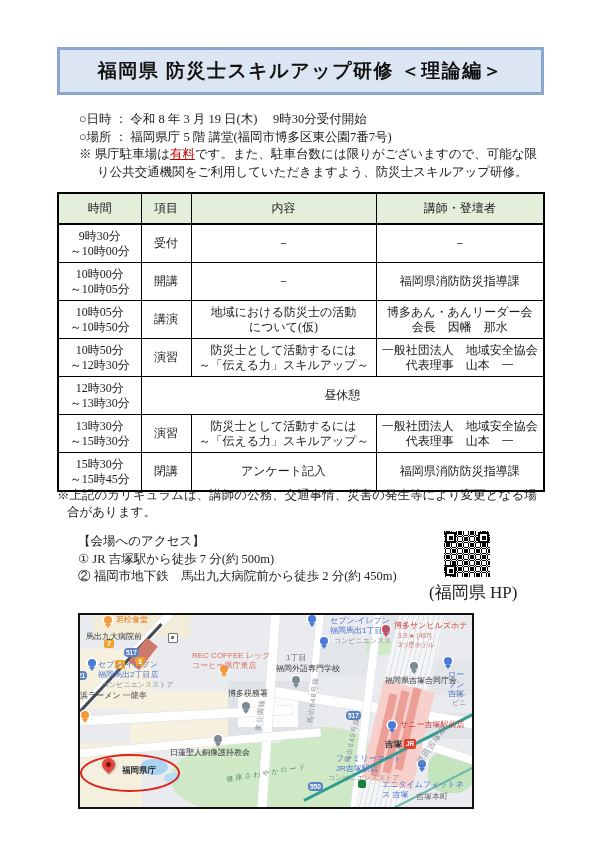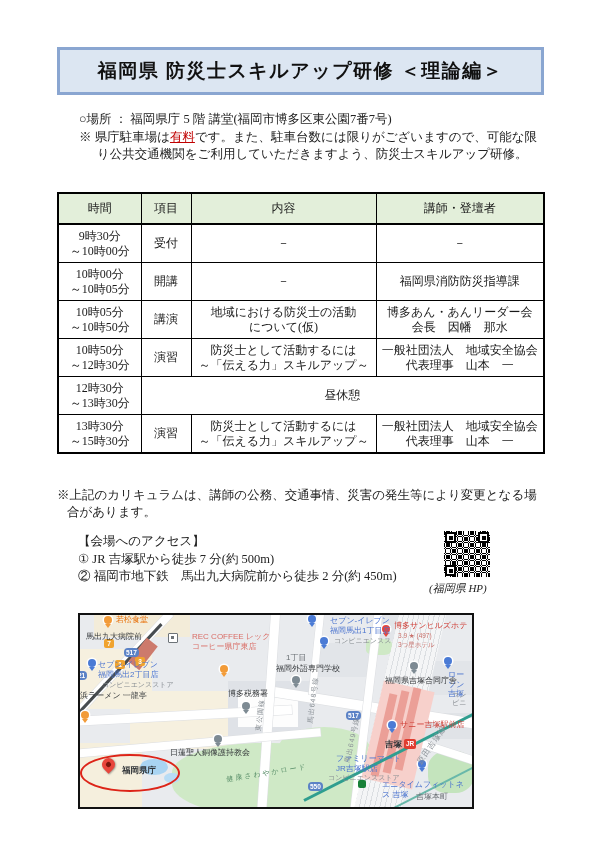--- a/index.html
+++ b/index.html
@@ -31,21 +31,21 @@
 
   
   .access{position:absolute;left:78px;top:533px;width:340px;font-size:12.5px;line-height:17.5px;color:#222;}
   .qr{position:absolute;left:444px;top:531px;width:46px;height:46px;background:
       conic-gradient(#000 25%,#fff 0 50%,#000 0 75%,#fff 0) 0 0/4px 4px,
       conic-gradient(#000 25%,#fff 0 50%,#000 0 75%,#fff 0) 1px 2px/6px 6px;
       background-blend-mode:difference;outline:2px solid #fff;}
   .qf{position:absolute;width:11px;height:11px;border:2px solid #000;background:#fff;box-sizing:border-box;}
   .qf::after{content:"";position:absolute;inset:1.5px;background:#000;}
   .qf.tl{left:1px;top:1px}.qf.tr{right:1px;top:1px}.qf.bl{left:1px;bottom:1px}
-  .qr-cap{position:absolute;left:429px;top:581px;font-size:11px;color:#222;font-style:italic;}
+  .qr-cap{position:absolute;left:429px;top:581px;font-size:17px;color:#222;}
 
   
   .map{position:absolute;left:78px;top:613px;width:392px;height:192px;border:2px solid #111;
     background:#e9ebee;overflow:hidden;font-family:"Liberation Sans","DejaVu Sans",sans-serif;}
   .shape{position:absolute;}
   .road{background:#ffffff;box-shadow:0 0 0 0.5px #dcdee1;}
   .ml{position:absolute;white-space:pre-line;line-height:9.5px;font-size:8px;}
   .lc-dark{color:#333639}.lc-darkb{color:#2f3337;font-weight:bold;font-size:8.5px}
   .lc-store{color:#4b74cf}.lc-sub{color:#878d92;font-size:7px;line-height:8px}
   .lc-red{color:#cf3e36}.lc-pink{color:#d96d66}.lc-rating{color:#c9736d;font-size:6.5px;line-height:8px}
@@ -75,20 +75,21 @@
 </head>
 <body>
 
 <div class="page">
 
   <div class="title-box">
     <span>福岡県 防災士スキルアップ研修 ＜理論編＞</span>
   </div>
 
   <div class="info">
+    <div class="row">○日時 ： 令和 8 年 3 月 19 日(木)　 9時30分受付開始</div>
     <div class="row">○場所 ： 福岡県庁 5 階 講堂(福岡市博多区東公園7番7号)</div>
     <div class="note3"><span>※ 県庁駐車場は</span><span class="paid">有料</span><span>です。また、駐車台数には限りがございますので、可能な限り公共交通機関をご利用していただきますよう、防災士スキルアップ研修。</span></div>
   </div>
 
   <table class="sched">
     <colgroup>
         <col style="width:83px">
         <col style="width:50px">
         <col style="width:185px">
         <col style="width:168px">
@@ -171,20 +172,33 @@
             <span>～15時30分</span>
           </td>
         <td>演習</td>
         <td class="tcell">
             <span>防災士として活動するには</span>
             <span>～「伝える力」スキルアップ～</span>
           </td>
         <td class="tcell">
             <span>一般社団法人　地域安全協会</span>
             <span>代表理事　山本　一</span>
+          </td>
+      </tr>
+      <tr>
+        <td class="tcell">
+            <span>15時30分</span>
+            <span>～15時45分</span>
+          </td>
+        <td>閉講</td>
+        <td class="tcell">
+            <span>アンケート記入</span>
+          </td>
+        <td class="tcell">
+            <span>福岡県消防防災指導課</span>
           </td>
       </tr>
     </tbody>
   </table>
 
   <div class="note">※上記のカリキュラムは、講師の公務、交通事情、災害の発生等により変更となる場合があります。</div>
 
   <div class="access">
     <div>【会場へのアクセス】</div>
     <div>① JR 吉塚駅から徒歩 7 分(約 500m)</div>
@@ -262,21 +276,21 @@
     <div class="pin pc-blue" style="left:338px;top:145px"></div>
     <div class="fiticon" style="left:278px;top:165px"></div>
     <div class="pin pc-gray" style="left:134px;top:120px"></div>
 
     <div class="ml lc-food" style="left:36px;top:0">若松食堂</div>
     <div class="ml lc-dark" style="left:6px;top:17px">馬出九大病院前</div>
     <div class="ml lc-store" style="left:18px;top:45px">セブン-イレブン
 福岡馬出2丁目店</div>
     <div class="ml lc-sub" style="left:22px;top:66px">コンビニエンスストア</div>
     <div class="ml lc-dark" style="left:0;top:76px">浜ラーメン 一龍亭</div>
-    <div class="ml lc-pink" style="left:112px;top:17px">REC COFFEE レック
+    <div class="ml lc-pink" style="left:112px;top:36px">REC COFFEE レック
 コーヒー県庁東店</div>
     <div class="ml lc-area" style="left:206px;top:38px">1丁目</div>
     <div class="ml lc-store" style="left:250px;top:1px">セブン-イレブン
 福岡馬出1丁目店</div>
     <div class="ml lc-sub" style="left:254px;top:22px">コンビニエンスス</div>
     <div class="ml lc-red" style="left:314px;top:6px">博多サンヒルズホテ</div>
     <div class="ml lc-rating" style="left:318px;top:17px">3.9 ★ (497)</div>
     <div class="ml lc-rating" style="left:318px;top:26px">3つ星ホテル</div>
     <div class="ml lc-dark" style="left:196px;top:49px">福岡外語専門学校</div>
     <div class="ml lc-dark" style="left:305px;top:61px">福岡県吉塚合同庁舎</div>

